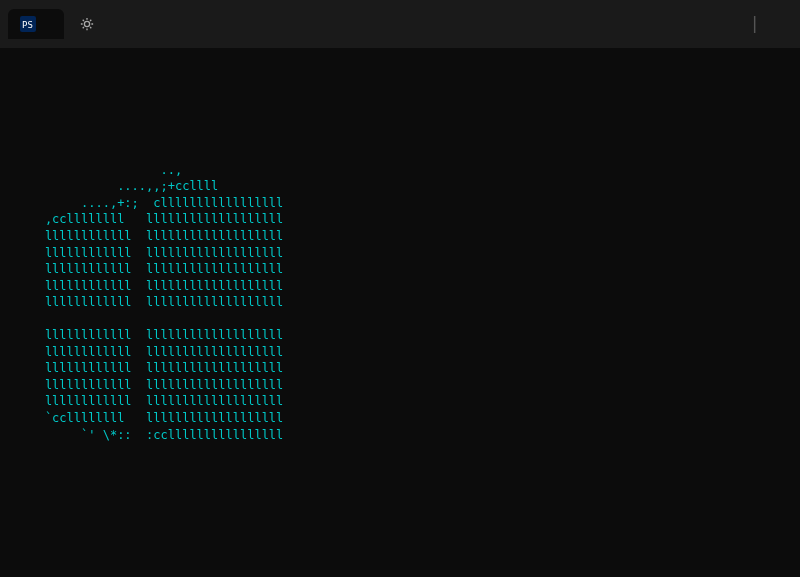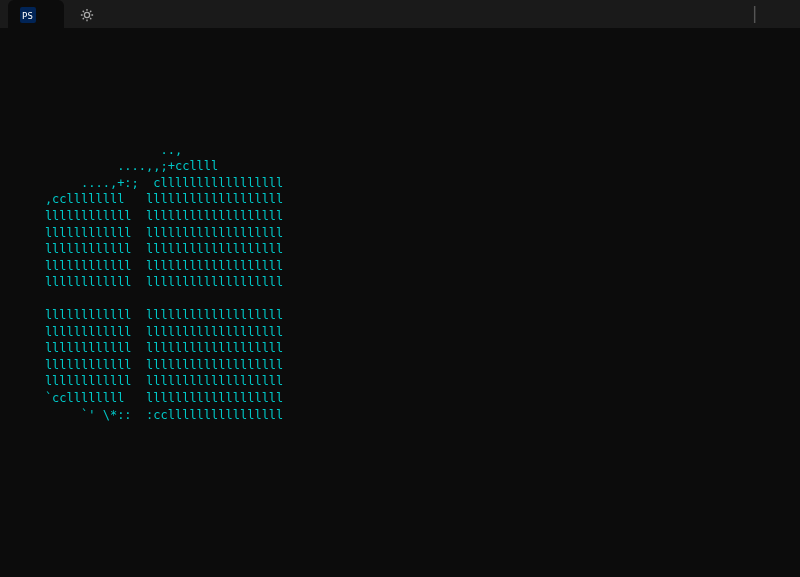--- a/index.html
+++ b/index.html
@@ -7,22 +7,23 @@
       width: 800px;
       height: 577px;
       font-family: 'Consolas', 'Courier New', monospace;
       background: #0c0c0c;
       overflow: hidden;
     }
 
     
     .titlebar {
       display: flex;
+      align-items: center;
       background: #1a1a1a;
-      height: 28px;
+      height: 48px;
       padding: 0 8px;
       gap: 4px;
     }
     .tab {
       display: flex;
       align-items: center;
       background: #0c0c0c;
       padding: 4px 12px;
       border-radius: 6px 6px 0 0;
       gap: 6px;

